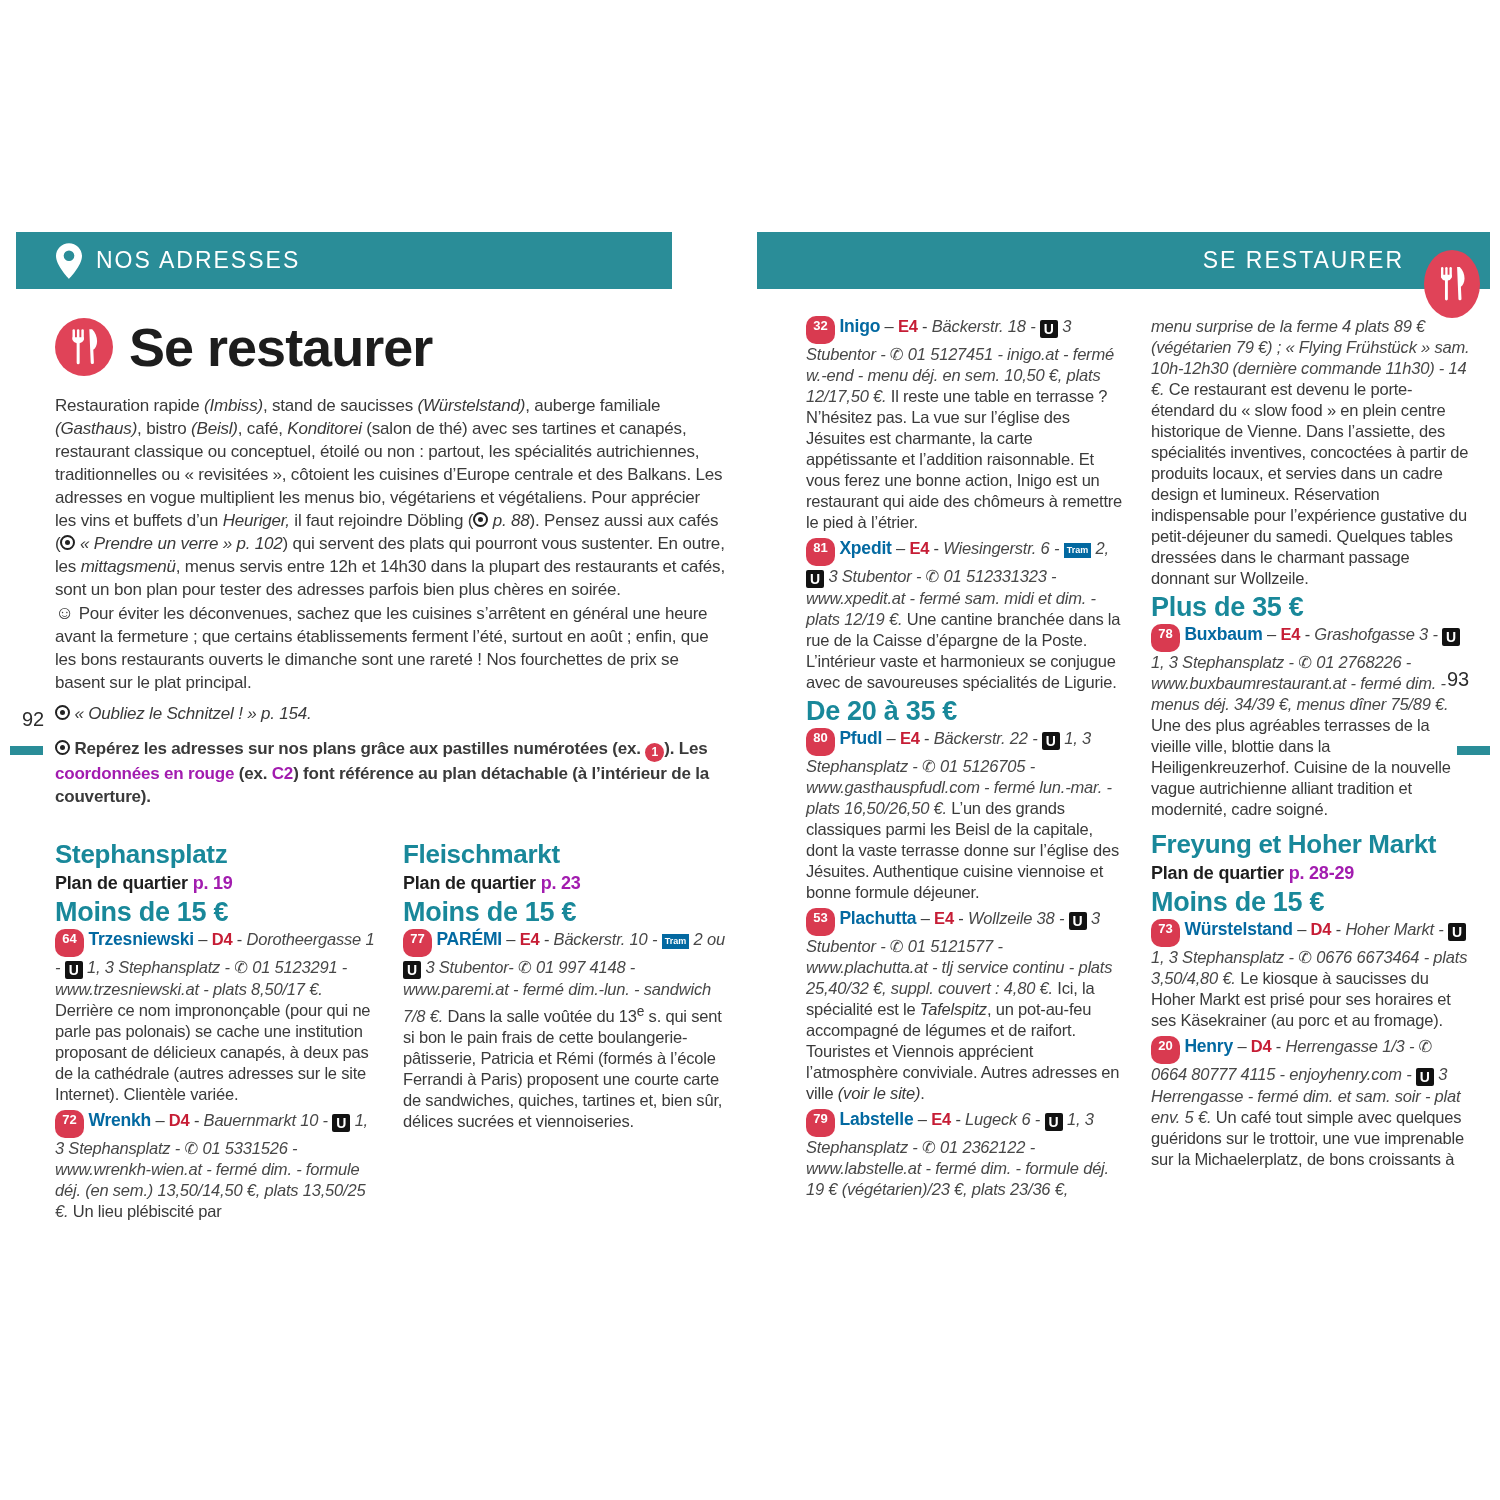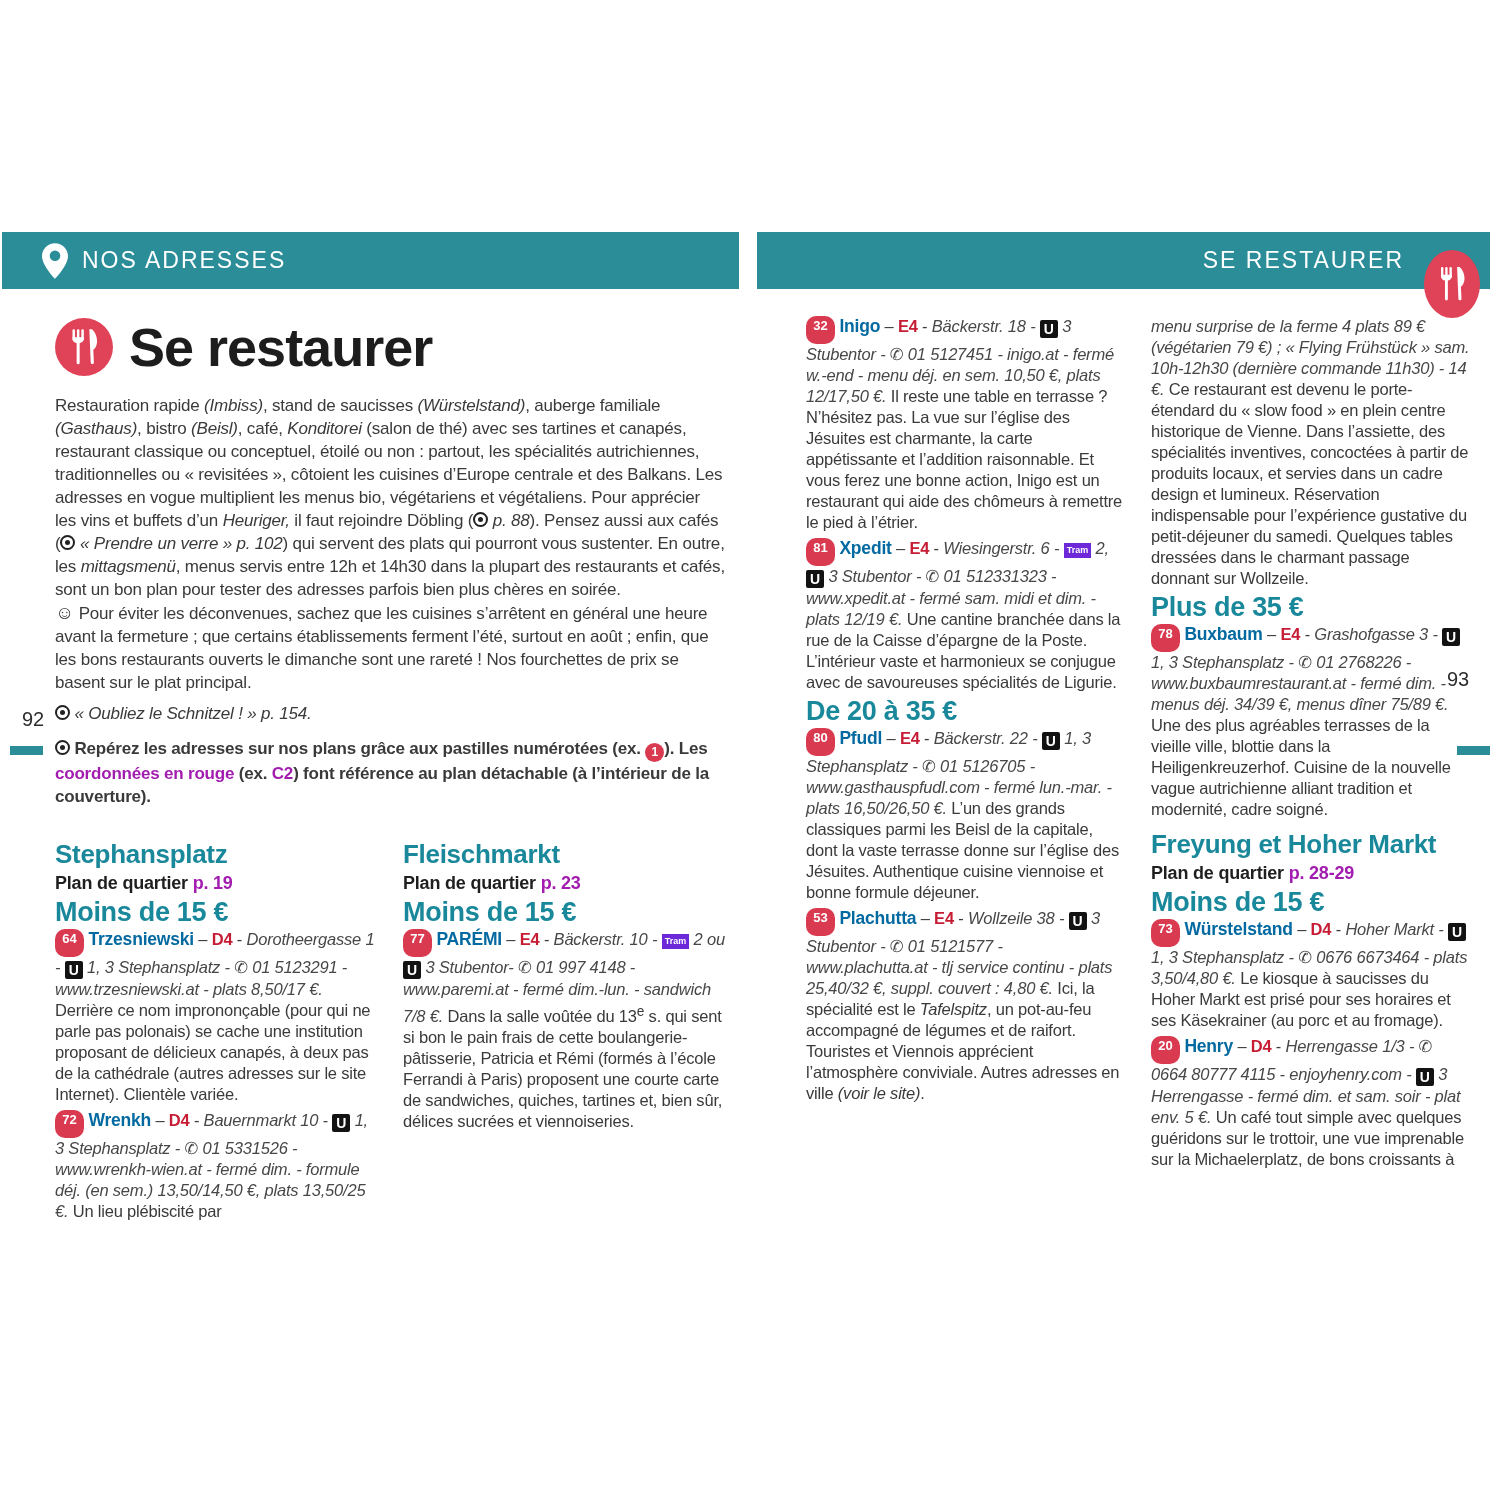--- a/index.html
+++ b/index.html
@@ -2,21 +2,21 @@
 <html><head>
 <meta charset="utf-8">
 <style>
   html,body{margin:0;padding:0;}
   body{width:1500px;height:1500px;position:relative;background:#fff;
        font-family:"Liberation Sans",sans-serif;color:#3c3c3c;overflow:hidden;}
 
   
   .band{position:absolute;top:232px;height:57px;background:#2a8d98;color:#fff;
         display:flex;align-items:center;}
-  .band-left{left:2px;width:737px;}
+  .band-left{left:16px;width:656px;}
   .band-right{left:757px;width:733px;justify-content:flex-end;}
   .band-label{font-size:23px;letter-spacing:2px;font-weight:500;}
   .band-left .band-label{margin-left:14px;}
   .band-right .band-label{margin-right:86px;}
   .pin-wrap{margin-left:40px;display:flex;align-items:center;}
   .oval-badge{position:absolute;left:1424px;top:250px;width:56px;height:68px;
         background:#e04358;border-radius:50%;display:flex;align-items:center;justify-content:center;}
 
   
   #left-page{position:absolute;left:55px;top:316px;width:670px;}
@@ -44,21 +44,21 @@
   .nm{color:#0369a1;font-size:17.5px;}
   .map{color:#c61d35;}
   .det{font-style:italic;color:#474747;}
   .dsc{color:#3a3a3a;}
   .badge{display:inline-block;min-width:29px;height:28px;border-radius:10px;background:#d93a50;
         color:#fff;font-weight:bold;font-size:13px;line-height:20px;text-align:center;
         font-style:normal;letter-spacing:0;vertical-align:2px;}
   .ubahn{display:inline-block;width:18px;height:18px;background:#121212;color:#fff;
         font-weight:bold;font-size:14px;line-height:18px;text-align:center;border-radius:2px;
         font-style:normal;vertical-align:-2px;letter-spacing:0;}
-  .tram{display:inline-block;background:#6d28d9;color:#fff;font-weight:bold;font-size:9px;
+  .tram{display:inline-block;background:#0369a1;color:#fff;font-weight:bold;font-size:9px;
         line-height:1;padding:3px 3px;font-style:normal;vertical-align:1px;letter-spacing:0;}
   .tel{font-style:normal;color:#4a4a4a;}
   .gicon{display:inline-block;width:11px;height:11px;border:2.5px solid #222;border-radius:50%;
         position:relative;vertical-align:-1px;}
   .gicon::after{content:"";position:absolute;left:3px;top:3px;width:5px;height:5px;
         border-radius:50%;background:#222;}
   .dot1{display:inline-block;width:19px;height:19px;border-radius:50%;background:#d93a50;
         color:#fff;font-size:12px;font-weight:bold;line-height:19px;text-align:center;
         vertical-align:-2px;}
   .smiley{font-size:19px;}
@@ -135,20 +135,21 @@
   </div>
 </div>
 
 <div id="right-page">
   <div class="col">
       <p class="entry"><span class="badge">32</span> <b class="nm">Inigo</b> – <b class="map">E4</b> - <span class="det">Bäckerstr. 18 - <span class="ubahn">U</span> 3 Stubentor - <span class="tel">✆</span> 01 5127451 - inigo.at - fermé w.-end - menu déj. en sem. 10,50 €, plats 12/17,50 €.</span> <span class="dsc">Il reste une table en terrasse ? N’hésitez pas. La vue sur l’église des Jésuites est charmante, la carte appétissante et l’addition raisonnable. Et vous ferez une bonne action, Inigo est un restaurant qui aide des chômeurs à remettre le pied à l’étrier.</span></p>
       <p class="entry"><span class="badge">81</span> <b class="nm">Xpedit</b> – <b class="map">E4</b> - <span class="det">Wiesingerstr. 6 - <span class="tram">Tram</span> 2, <span class="ubahn">U</span> 3 Stubentor - <span class="tel">✆</span> 01 512331323 - www.xpedit.at - fermé sam. midi et dim. - plats 12/19 €.</span> <span class="dsc">Une cantine branchée dans la rue de la Caisse d’épargne de la Poste. L’intérieur vaste et harmonieux se conjugue avec de savoureuses spécialités de Ligurie.</span></p>
       <h4 class="ph">De 20 à 35 €</h4>
       <p class="entry"><span class="badge">80</span> <b class="nm">Pfudl</b> – <b class="map">E4</b> - <span class="det">Bäckerstr. 22 - <span class="ubahn">U</span> 1, 3 Stephansplatz - <span class="tel">✆</span> 01 5126705 - www.gasthauspfudl.com - fermé lun.-mar. - plats 16,50/26,50 €.</span> <span class="dsc">L’un des grands classiques parmi les Beisl de la capitale, dont la vaste terrasse donne sur l’église des Jésuites. Authentique cuisine viennoise et bonne formule déjeuner.</span></p>
       <p class="entry"><span class="badge">53</span> <b class="nm">Plachutta</b> – <b class="map">E4</b> - <span class="det">Wollzeile 38 - <span class="ubahn">U</span> 3 Stubentor - <span class="tel">✆</span> 01 5121577 - www.plachutta.at - tlj service continu - plats 25,40/32 €, suppl. couvert : 4,80 €.</span> <span class="dsc">Ici, la spécialité est le <em>Tafelspitz</em>, un pot-au-feu accompagné de légumes et de raifort. Touristes et Viennois apprécient l’atmosphère conviviale. Autres adresses en ville <em>(voir le site)</em>.</span></p>
+      <p class="entry"><span class="badge">79</span> <b class="nm">Labstelle</b> – <b class="map">E4</b> - <span class="det">Lugeck 6 - <span class="ubahn">U</span> 1, 3 Stephansplatz - <span class="tel">✆</span> 01 2362122 - www.labstelle.at - fermé dim. - formule déj. 19 € (végétarien)/23 €, plats 23/36 €,</span></p>
     </div>
   <div class="col">
       <p class="cont"><span class="det">menu surprise de la ferme 4 plats 89 € (végétarien 79 €) ; « Flying Frühstück » sam. 10h-12h30 (dernière commande 11h30) - 14 €.</span> <span class="dsc">Ce restaurant est devenu le porte-étendard du « slow food » en plein centre historique de Vienne. Dans l’assiette, des spécialités inventives, concoctées à partir de produits locaux, et servies dans un cadre design et lumineux. Réservation indispensable pour l’expérience gustative du petit-déjeuner du samedi. Quelques tables dressées dans le charmant passage donnant sur Wollzeile.</span></p>
       <h4 class="ph">Plus de 35 €</h4>
       <p class="entry"><span class="badge">78</span> <b class="nm">Buxbaum</b> – <b class="map">E4</b> - <span class="det">Grashofgasse 3 - <span class="ubahn">U</span> 1, 3 Stephansplatz - <span class="tel">✆</span> 01 2768226 - www.buxbaumrestaurant.at - fermé dim. - menus déj. 34/39 €, menus dîner 75/89 €.</span> <span class="dsc">Une des plus agréables terrasses de la vieille ville, blottie dans la Heiligenkreuzerhof. Cuisine de la nouvelle vague autrichienne alliant tradition et modernité, cadre soigné.</span></p>
       <h3 class="qh">Freyung et Hoher Markt</h3>
       <p class="plan">Plan de quartier <span class="red">p. 28-29</span></p>
       <h4 class="ph">Moins de 15 €</h4>
       <p class="entry"><span class="badge">73</span> <b class="nm">Würstelstand</b> – <b class="map">D4</b> - <span class="det">Hoher Markt - <span class="ubahn">U</span> 1, 3 Stephansplatz - <span class="tel">✆</span> 0676 6673464 - plats 3,50/4,80 €.</span> <span class="dsc">Le kiosque à saucisses du Hoher Markt est prisé pour ses horaires et ses Käsekrainer (au porc et au fromage).</span></p>
       <p class="entry"><span class="badge">20</span> <b class="nm">Henry</b> – <b class="map">D4</b> - <span class="det">Herrengasse 1/3 - <span class="tel">✆</span> 0664 80777 4115 - enjoyhenry.com - <span class="ubahn">U</span> 3 Herrengasse - fermé dim. et sam. soir - plat env. 5 €.</span> <span class="dsc">Un café tout simple avec quelques guéridons sur le trottoir, une vue imprenable sur la Michaelerplatz, de bons croissants à</span></p>

